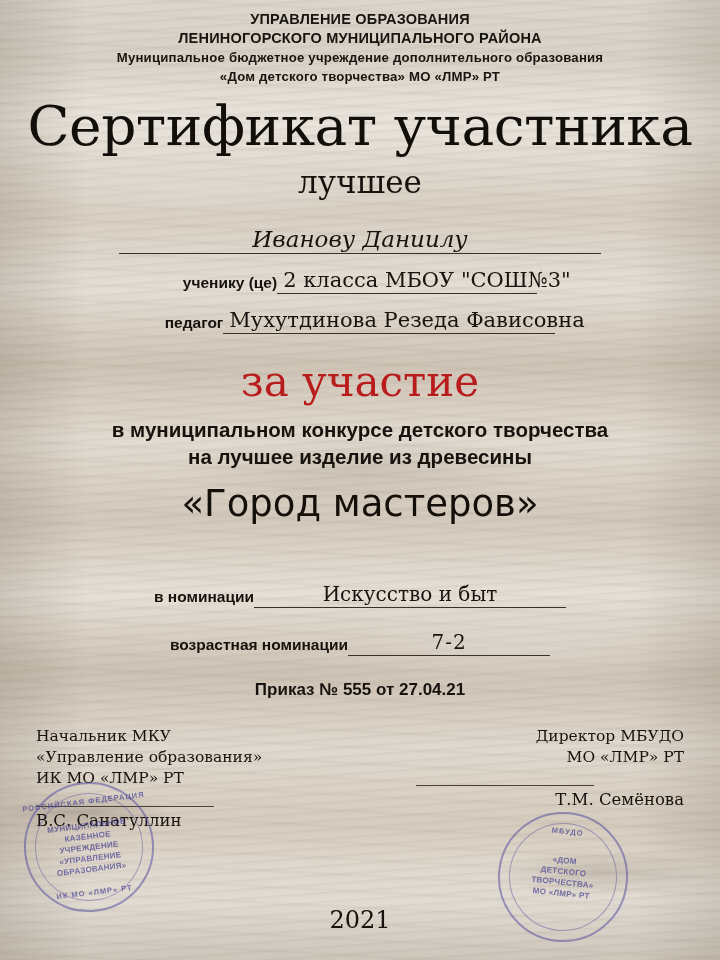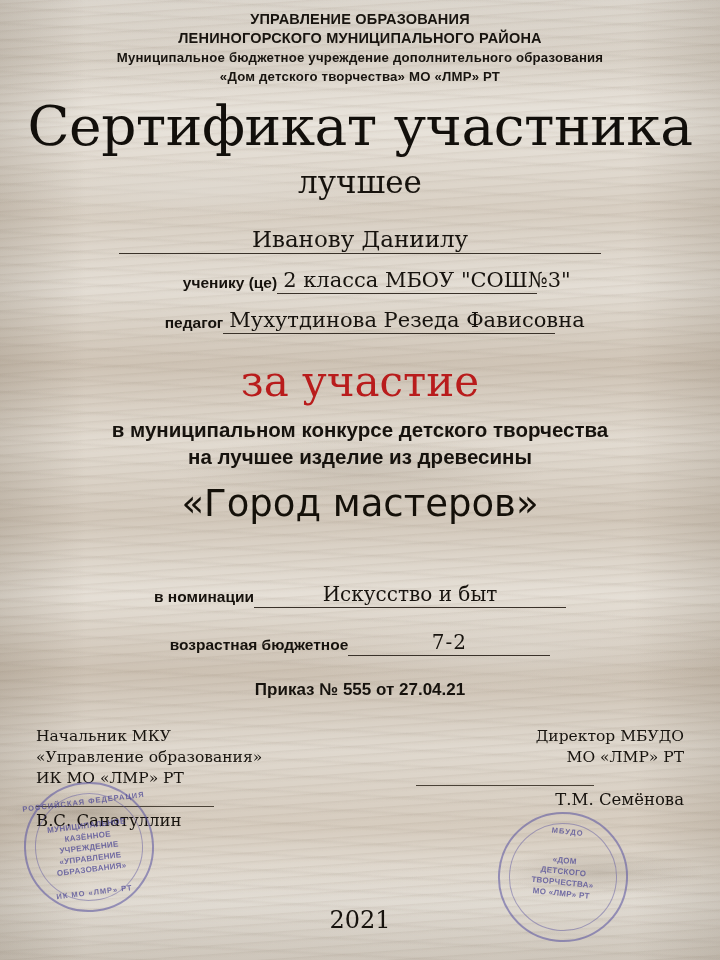--- a/index.html
+++ b/index.html
@@ -122,21 +122,21 @@
   .fill {
     font-family: "DejaVu Serif", serif;
     font-size: 21px;
     color: #17130e;
     border-bottom: 1.6px solid #3a322a;
     text-align: center;
     padding: 0 6px 1px 6px;
     white-space: nowrap;
   }
   .row-name { margin-top: 26px; }
-  .row-name .fill { width: 470px; font-size: 23px; }
+  .row-name .fill { width: 470px; font-size: 23px; font-style: italic; }
   .row-class .fill { width: 248px; }
   .row-teacher .fill { width: 320px; }
 
   .big-reason {
     text-align: center;
     font-family: "DejaVu Serif", serif;
     font-size: 42px;
     line-height: 48px;
     color: #b91c1c;
     margin-top: 24px;
@@ -313,21 +313,21 @@
     </div>
 
     <div class="event-name">«Город мастеров»</div>
 
     <div class="row row-nomination">
       <div class="label">в номинации</div>
       <div class="fill">Искусство и быт</div>
     </div>
 
     <div class="row row-age">
-      <div class="label">возрастная бюджетное</div>
+      <div class="label">возрастная номинации</div>
       <div class="fill">7-2</div>
     </div>
 
     <div class="order">Приказ № 555 от 27.04.21</div>
 
     <div class="signs">
       <div class="sign-col left">
         <div class="sign-line">Начальник МКУ</div>
         <div class="sign-line">«Управление образования»</div>
         <div class="sign-line">ИК МО «ЛМР» РТ</div>

